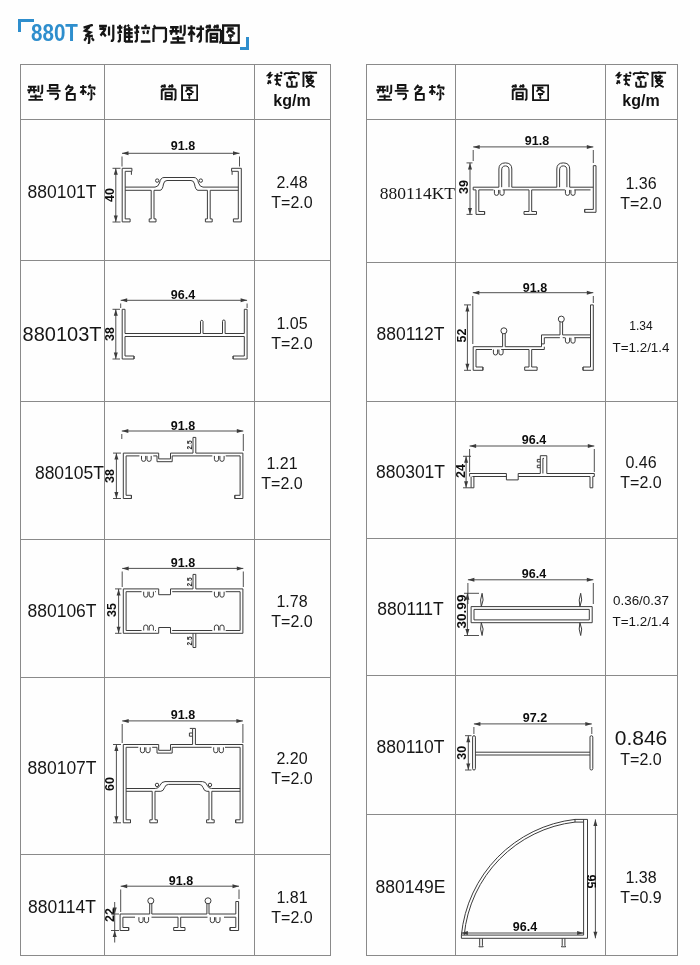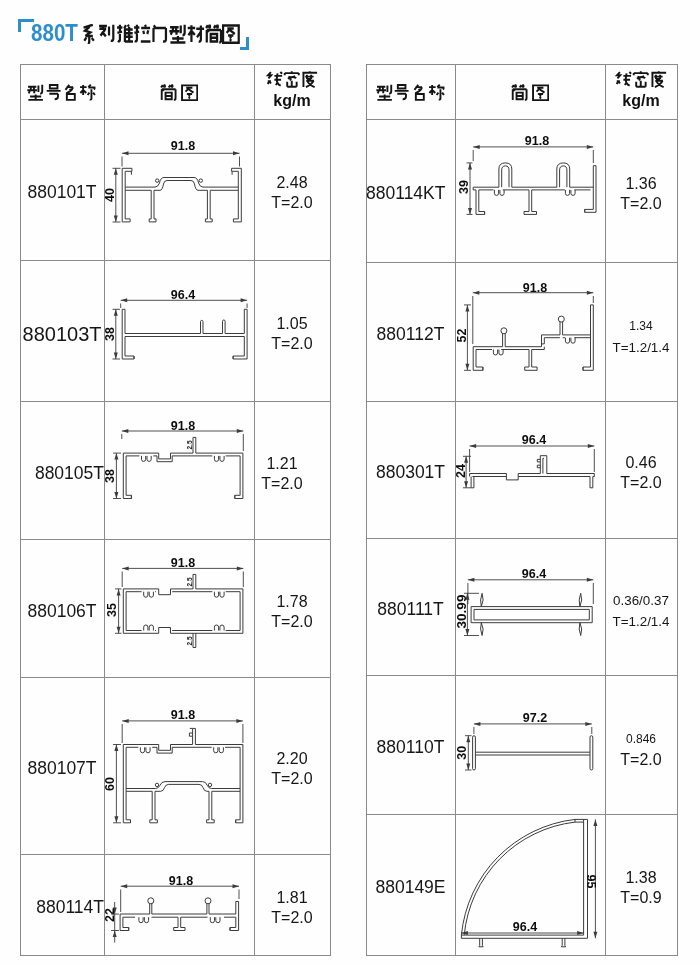--- a/index.html
+++ b/index.html
@@ -235,21 +235,21 @@
       <path d="M22.1,114.3 H48.2 M51,114.3 H56.8 Q59.3,114.3 60.6,110.5 Q61.6,107.4 64.6,107.4 H95 Q98,107.4 99,110.5 Q100.2,114.3 102.8,114.3 H105 M107.8,114.3 H136.1" fill="none" stroke="#3c3c3c" stroke-width="1.00"></path>
       <circle cx="53" cy="107.9" r="1.7" fill="none" stroke="#3c3c3c" stroke-width="1"></circle>
       <circle cx="106" cy="107.9" r="1.7" fill="none" stroke="#3c3c3c" stroke-width="1"></circle>
       <path d="M48.2,114.3 V142.8 H45.8 V145.8 H53.4 V142.8 H51 V114.3" fill="none" stroke="#3c3c3c" stroke-width="1.00"></path>
       <path d="M105,114.3 V142.8 H102.6 V145.8 H110.2 V142.8 H107.8 V114.3" fill="none" stroke="#3c3c3c" stroke-width="1.00"></path>
     </svg>
   </div>
 
 <div style="position:absolute;left:254px;top:749px;width:76px;text-align:center;font-family:'Liberation Sans',sans-serif;color:#161616;line-height:19.5px"><span style="font-size:16.0px">2.20</span><br><span style="font-size:16.0px">T=2.0</span></div>
 
-<div style="position:absolute;left:20px;top:897px;width:84px;text-align:right;font-family:'Liberation Sans',sans-serif;font-size:17.5px;color:#161616">880114T</div>
+<div style="position:absolute;left:20px;top:897px;width:84px;text-align:center;font-family:'Liberation Sans',sans-serif;font-size:17.5px;color:#161616">880114T</div>
 
 <div style="position:absolute;left:104px;top:854px;width:150px;height:101px">
     <svg width="150" height="101" viewBox="0 0 150 101" style="position:absolute;left:0;top:0">
       <line x1="16.7" y1="32.2" x2="135.0" y2="32.2" stroke="#3c3c3c" stroke-width="0.90"></line>
       <path d="M16.7,32.2 L23.2,30.2 L23.2,34.2 Z" fill="#3c3c3c"></path>
       <path d="M135.0,32.2 L128.5,30.2 L128.5,34.2 Z" fill="#3c3c3c"></path>
       <text x="77.0" y="30.8" font-size="12.5" font-weight="bold" fill="#0d0d0d" text-anchor="middle" font-family="Liberation Sans, sans-serif">91.8</text>
       <line x1="16.7" y1="35.5" x2="16.7" y2="58.0" stroke="#3c3c3c" stroke-width="0.90"></line>
       <line x1="135.0" y1="35.5" x2="135.0" y2="45.0" stroke="#3c3c3c" stroke-width="0.90"></line>
       <line x1="10.7" y1="48.0" x2="10.7" y2="88.5" stroke="#3c3c3c" stroke-width="0.90"></line>
@@ -308,21 +308,21 @@
     </svg></div>
 
 <div style="position:absolute;left:605px;top:71px;width:72px;text-align:center;line-height:20px"><svg width="17.5" height="17.5" viewBox="0 0 100 100" preserveAspectRatio="none" style="display:inline-block;vertical-align:top;margin-right:0.0px">
       <path d="M28,6 L12,24 L30,24 L14,42 M10,58 H28 M18,58 L10,74 M20,58 L28,72 M48,28 H92 M48,50 H86 M66,14 L62,40 Q58,72 84,84 M82,6 L92,16 M66,66 L56,80" fill="none" stroke="#141414" stroke-width="11.0" stroke-linecap="butt"></path>
     </svg><svg width="17.5" height="17.5" viewBox="0 0 100 100" preserveAspectRatio="none" style="display:inline-block;vertical-align:top;margin-right:0.0px">
       <path d="M50,2 V12 M10,12 H90 M10,12 V24 M90,12 V24 M28,44 Q50,26 76,40 M38,28 L34,42 M62,26 L68,40 M46,42 L40,54 M50,56 V88 M24,62 V90 M24,90 H78 M78,62 V90" fill="none" stroke="#141414" stroke-width="11.0" stroke-linecap="butt"></path>
     </svg><svg width="17.5" height="17.5" viewBox="0 0 100 100" preserveAspectRatio="none" style="display:inline-block;vertical-align:top;margin-right:0.0px">
       <path d="M50,2 V10 M8,10 H92 M14,10 V92 M34,22 V46 M58,22 V46 M24,32 H72 M34,46 H58 M30,56 H74 M72,56 Q60,78 28,92 M36,58 Q48,80 78,92" fill="none" stroke="#141414" stroke-width="11.0" stroke-linecap="butt"></path>
     </svg><br><span style="font-family:'Liberation Sans',sans-serif;font-weight:bold;font-size:16px;color:#111">kg/m</span></div>
 
-<div style="position:absolute;left:366px;top:183px;width:89px;text-align:left;font-family:Liberation Sans, sans-serif;font-size:17.5px;color:#161616">880114KT</div>
+<div style="position:absolute;left:366px;top:183px;width:89px;text-align:right;font-family:Liberation Serif, serif;font-size:17.5px;color:#161616">880114KT</div>
 
 <div style="position:absolute;left:455px;top:119px;width:150px;height:143px">
     <svg width="150" height="143" viewBox="0 0 150 143" style="position:absolute;left:0;top:0">
       <line x1="18.2" y1="27.9" x2="138.3" y2="27.9" stroke="#3c3c3c" stroke-width="0.90"></line>
       <path d="M18.2,27.9 L24.7,25.9 L24.7,29.9 Z" fill="#3c3c3c"></path>
       <path d="M138.3,27.9 L131.8,25.9 L131.8,29.9 Z" fill="#3c3c3c"></path>
       <text x="82.0" y="26.3" font-size="12.5" font-weight="bold" fill="#0d0d0d" text-anchor="middle" font-family="Liberation Sans, sans-serif">91.8</text>
       <line x1="18.2" y1="31.0" x2="18.2" y2="42.0" stroke="#3c3c3c" stroke-width="0.90"></line>
       <line x1="138.3" y1="31.0" x2="138.3" y2="44.0" stroke="#3c3c3c" stroke-width="0.90"></line>
       <line x1="15.0" y1="43.9" x2="15.0" y2="95.4" stroke="#3c3c3c" stroke-width="0.90"></line>
@@ -466,21 +466,21 @@
       <text x="7.0" y="81.8" font-size="12.5" font-weight="bold" fill="#0d0d0d" text-anchor="middle" font-family="Liberation Sans, sans-serif" transform="rotate(-90 7.0 77.8)">30</text>
       <line x1="10.0" y1="60.7" x2="16.5" y2="60.7" stroke="#3c3c3c" stroke-width="0.90"></line>
       <line x1="10.0" y1="95.0" x2="16.5" y2="95.0" stroke="#3c3c3c" stroke-width="0.90"></line>
       <path d="M20.4,77.2 H135" fill="none" stroke="#3c3c3c" stroke-width="1.00"></path>
       <path d="M20.4,80 H135" fill="none" stroke="#3c3c3c" stroke-width="1.00"></path>
       <rect x="17.6" y="60.7" width="2.8" height="34.3" rx="1.4" fill="none" stroke="#3c3c3c" stroke-width="1"></rect>
       <rect x="135" y="60.7" width="2.8" height="34.3" rx="1.4" fill="none" stroke="#3c3c3c" stroke-width="1"></rect>
     </svg>
   </div>
 
-<div style="position:absolute;left:605px;top:728px;width:72px;text-align:center;font-family:'Liberation Sans',sans-serif;color:#161616;line-height:19.5px"><span style="font-size:12px">0.846</span><br><span style="font-size:16.0px">T=2.0</span></div>
+<div style="position:absolute;left:605px;top:728px;width:72px;text-align:center;font-family:'Liberation Sans',sans-serif;color:#161616;line-height:19.5px"><span style="font-size:21px">0.846</span><br><span style="font-size:16.0px">T=2.0</span></div>
 
 <div style="position:absolute;left:366px;top:877px;width:89px;text-align:center;font-family:'Liberation Sans',sans-serif;font-size:17.5px;color:#161616">880149E</div>
 
 <div style="position:absolute;left:455px;top:814px;width:150px;height:141px">
     <svg width="150" height="141" viewBox="0 0 150 141" style="position:absolute;left:0;top:0">
       <path d="M128.6,5.4 V121.1" fill="none" stroke="#3c3c3c" stroke-width="1.00"></path>
       <path d="M132.5,5.4 V124.3" fill="none" stroke="#3c3c3c" stroke-width="1.00"></path>
       <path d="M120,5.4 H132.5" fill="none" stroke="#3c3c3c" stroke-width="1.00"></path>
       <path d="M120,8.1 H128.6" fill="none" stroke="#3c3c3c" stroke-width="1.00"></path>
       <path d="M120,5.4 V8.1" fill="none" stroke="#3c3c3c" stroke-width="1.00"></path>

